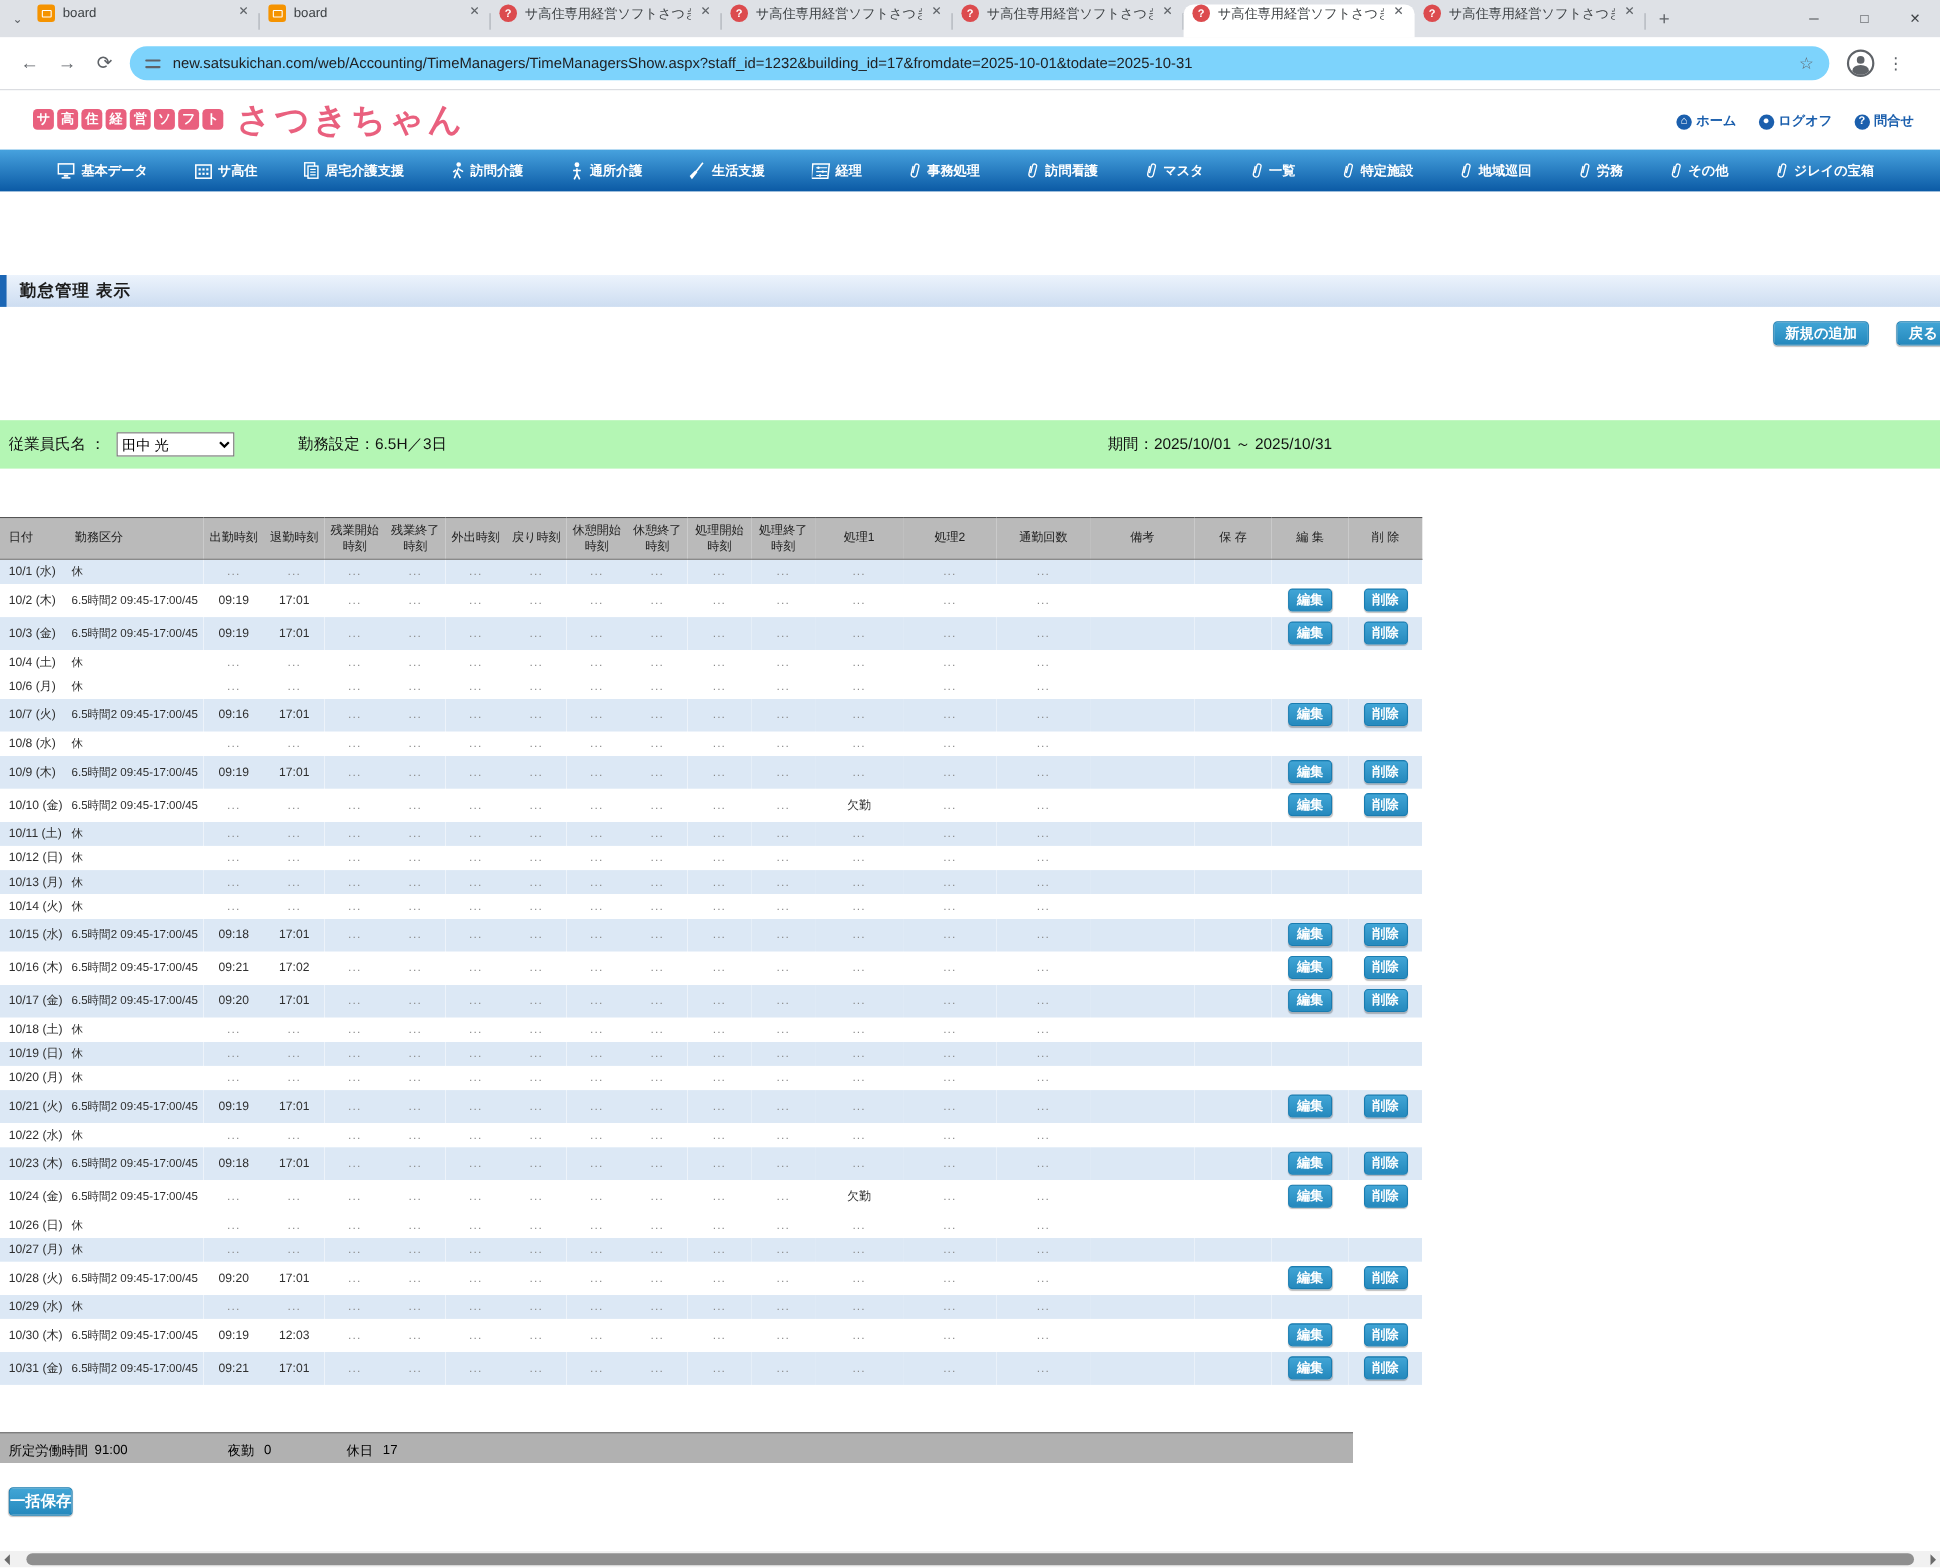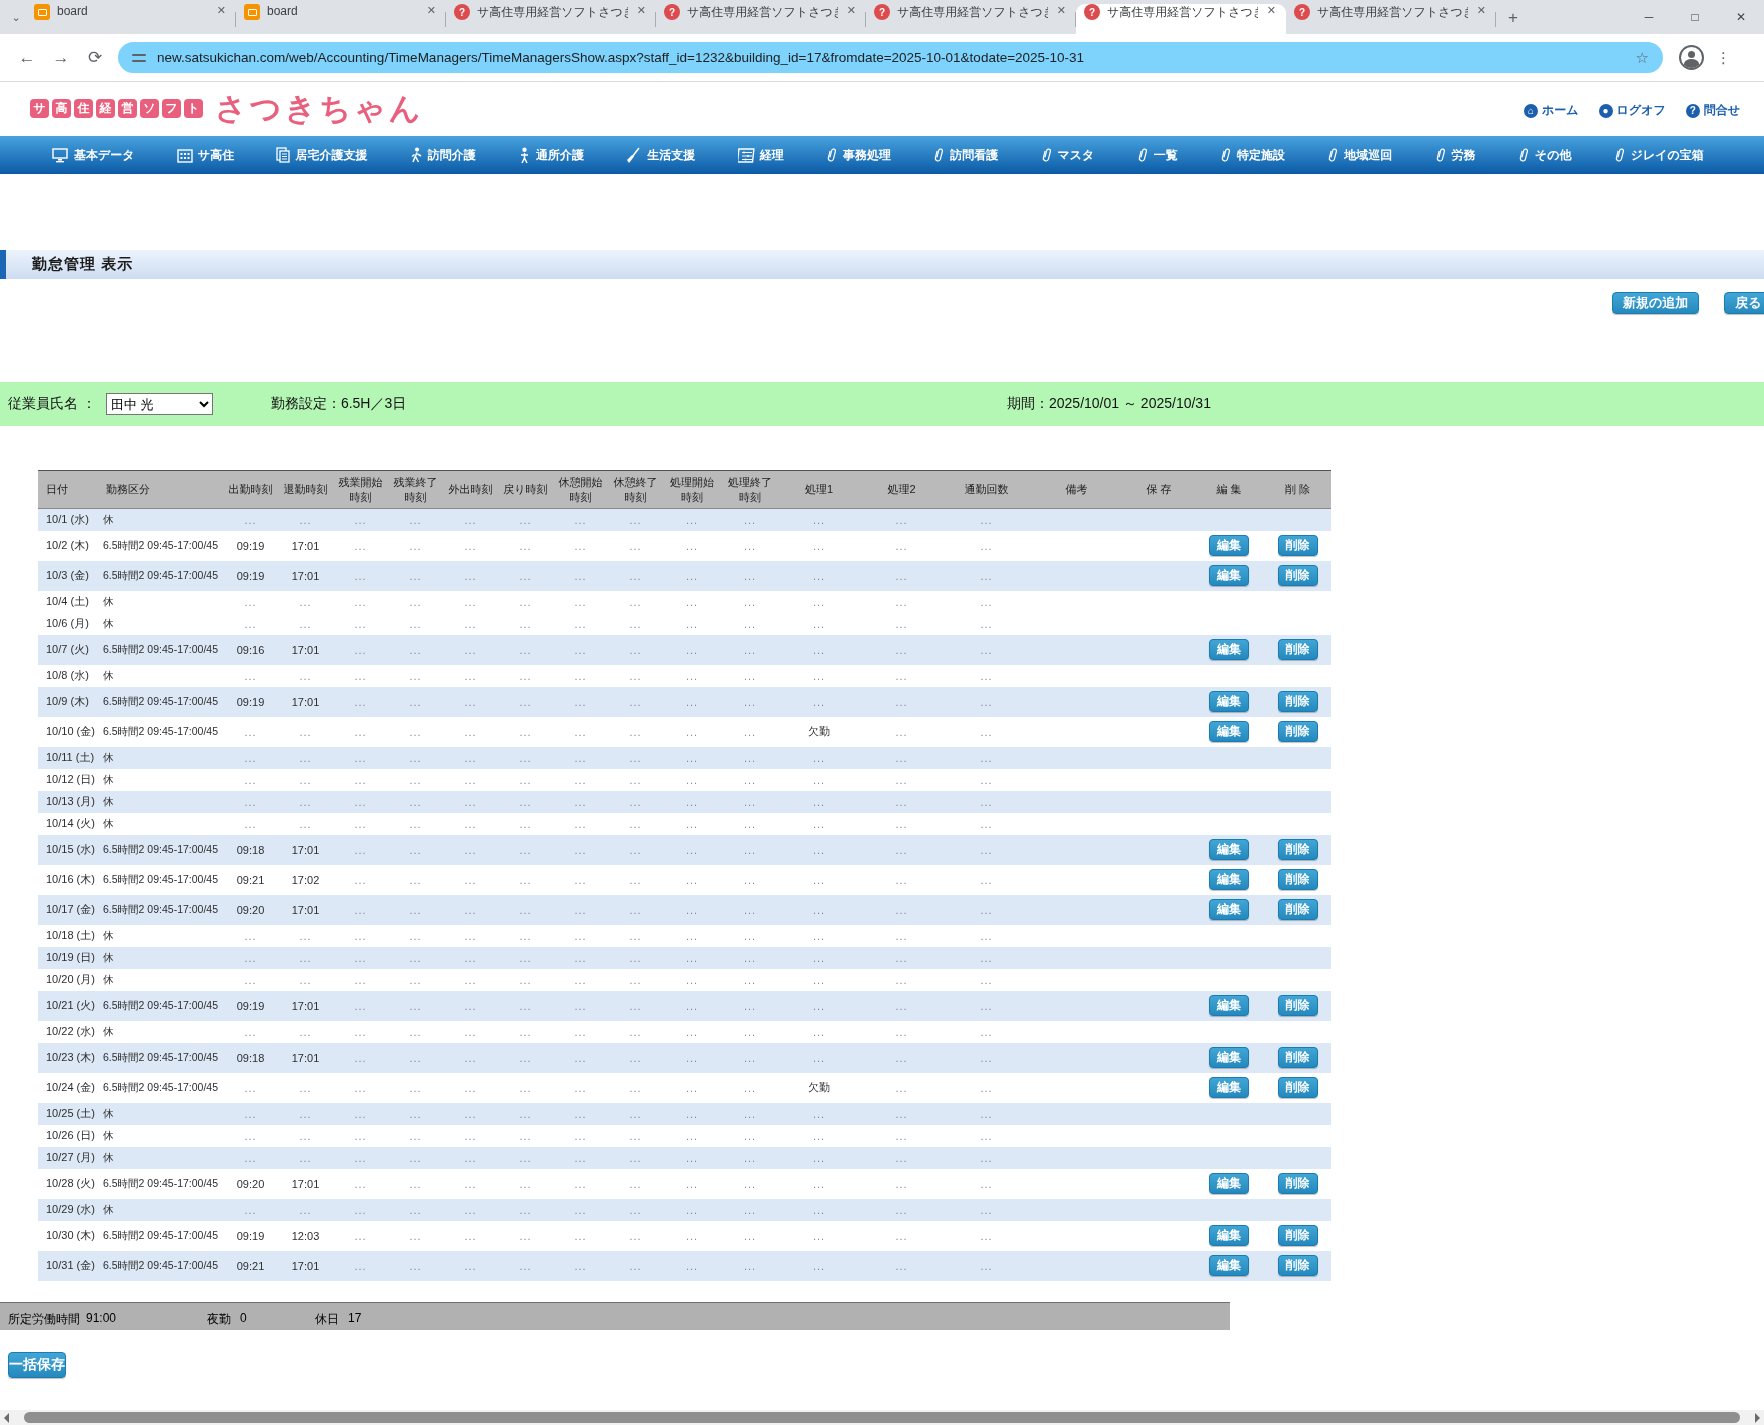--- a/index.html
+++ b/index.html
@@ -68,39 +68,39 @@
     background:linear-gradient(#47a2de,#0b5aa5); display:flex; align-items:center;
     justify-content:space-between; padding:0 60px 0 52px; }
   .nav-item { display:flex; align-items:center; gap:5px; color:#fff; font-size:12px;
     font-weight:bold; white-space:nowrap; }
   .nav-item svg { display:block; }
 
   
   .titlebar { position:absolute; top:250px; left:0; width:1764px; height:29px;
     background:linear-gradient(#ecf3fc,#cdddf1); border-left:6px solid #1b66b5;
     display:flex; align-items:center; }
-  .titlebar span { margin-left:26px; font-size:15px; font-weight:bold; color:#1c1c1c; letter-spacing:1px; }
+  .titlebar span { margin-left:12px; font-size:15px; font-weight:bold; color:#1c1c1c; letter-spacing:1px; }
 
   .btn { display:inline-flex; align-items:center; justify-content:center;
     background:linear-gradient(#41a5d6,#2589bd); border:1px solid #1a7cb0; color:#fff;
     font-weight:bold; font-size:13px; border-radius:4px; padding:2px 10px; height:22px;
     box-shadow:0 1px 1px rgba(0,0,0,.25); white-space:nowrap; }
   .actions { position:absolute; top:292px; left:1612px; display:flex; gap:25px; }
 
   .filterbar { position:absolute; top:382px; left:0; width:1764px; height:44px;
     background:#b4f6b4; display:flex; align-items:center; font-size:14px; color:#111; }
   .filterbar .lbl { margin-left:8px; }
   .filterbar select { margin-left:10px; width:107px; height:22px; font-size:13px;
     border:1px solid #767676; background:#fff; }
   .filterbar .worksetting { margin-left:58px; }
   .filterbar .period { position:absolute; left:1007px; }
 
   
   .attendance { position:absolute; top:470px; left:0; }
-  table { border-collapse:collapse; table-layout:fixed; width:1293px; font-size:11px;margin-left:38px; }
+  table { border-collapse:collapse; table-layout:fixed; width:1293px; font-size:11px; }
   thead th { height:38px; background:#bababa; border-top:1px solid #555; border-bottom:1px solid #8a8a8a;
     font-weight:normal; color:#1e1e1e; white-space:pre-line; line-height:1.3; text-align:center; }
   thead th.l { text-align:left; padding-left:8px; }
   tbody td { text-align:center; color:#2e2e2e; overflow:hidden; white-space:nowrap; }
   tr.short { height:22px; } tr.tall { height:30px; }
   tr.odd { background:#dce8f5; }
   td.date { text-align:left; padding-left:8px; }
   td.division { text-align:left; padding-left:5px; font-size:10.5px; }
   .dots { color:#8a8a8a; letter-spacing:1px; }
   .rowbtn { font-size:12px; padding:2px 7px; height:21px; }
@@ -909,41 +909,20 @@
             <td class="dots">...</td>
             <td class="dots">...</td>
             <td>欠勤</td>
             <td class="dots">...</td>
             <td class="dots">...</td>
             <td></td>
             <td></td>
             <td><button class="btn rowbtn">編集</button></td>
             <td><button class="btn rowbtn">削除</button></td>
           </tr>
-          <tr class="short odd">
-            <td class="date">10/25 (土)</td>
-            <td class="division">休</td>
-            <td class="dots">...</td>
-            <td class="dots">...</td>
-            <td class="dots">...</td>
-            <td class="dots">...</td>
-            <td class="dots">...</td>
-            <td class="dots">...</td>
-            <td class="dots">...</td>
-            <td class="dots">...</td>
-            <td class="dots">...</td>
-            <td class="dots">...</td>
-            <td class="dots">...</td>
-            <td class="dots">...</td>
-            <td class="dots">...</td>
-            <td></td>
-            <td></td>
-            <td></td>
-            <td></td>
-          </tr>
           <tr class="short">
             <td class="date">10/26 (日)</td>
             <td class="division">休</td>
             <td class="dots">...</td>
             <td class="dots">...</td>
             <td class="dots">...</td>
             <td class="dots">...</td>
             <td class="dots">...</td>
             <td class="dots">...</td>
             <td class="dots">...</td>

